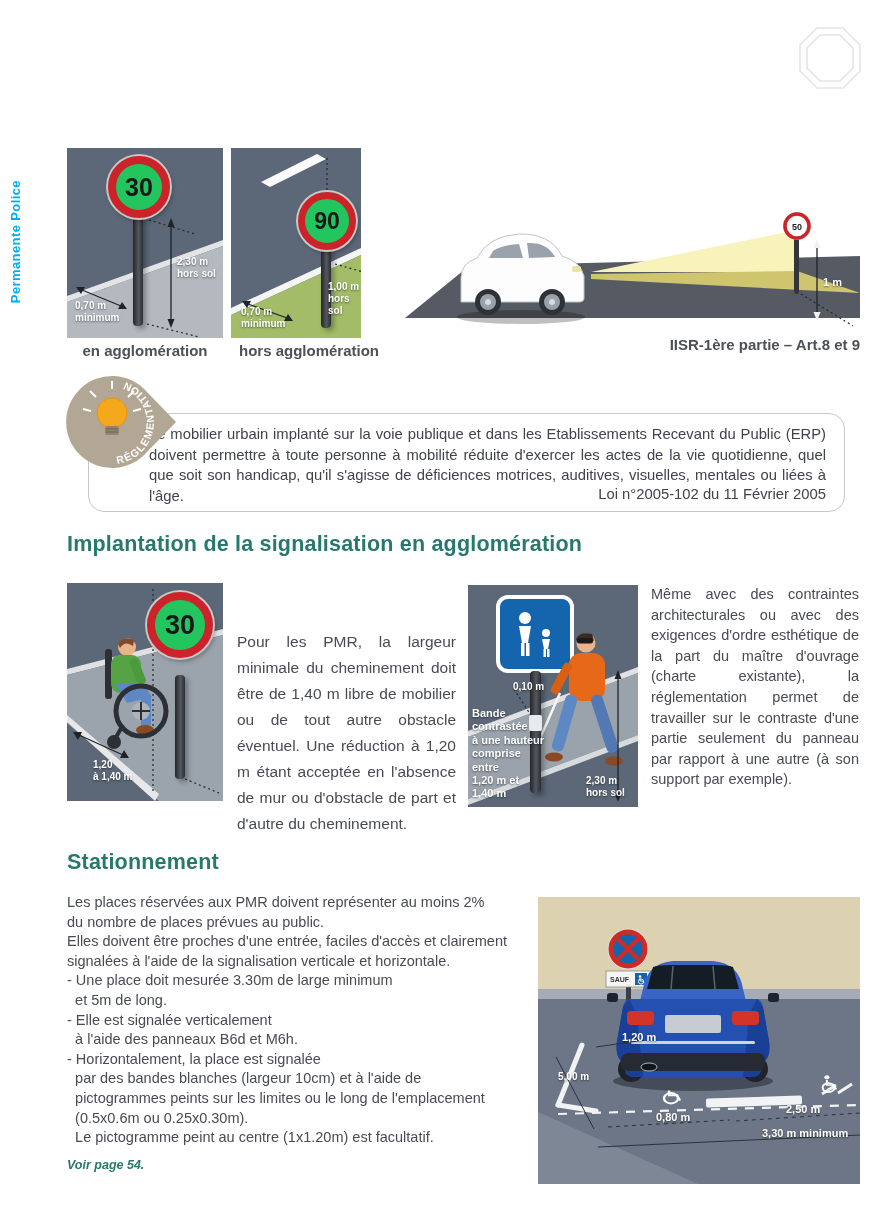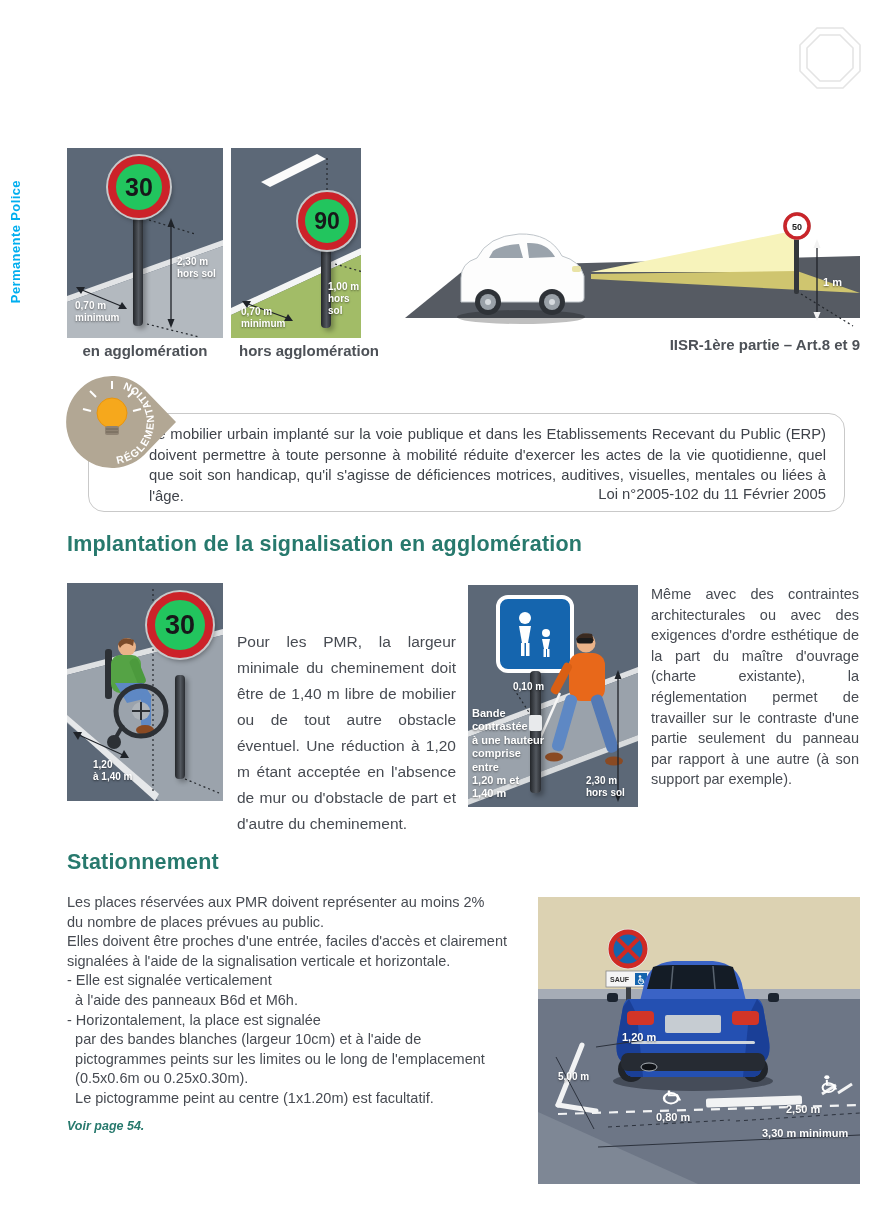--- a/index.html
+++ b/index.html
@@ -244,20 +244,22 @@
 
   <div class="col-text" style="left:651px;top:584px;width:208px;line-height:20.6px;font-size:14.5px;">Même avec des contraintes architecturales ou avec des exigences d'ordre esthétique de la part du maître d'ouvrage (charte existante), la réglementation permet de travailler sur le contraste d'une partie seulement du panneau par rapport à une autre (à son support par exemple).</div>
 
   <div class="h-title" style="top:850px;">Stationnement</div>
 
   <div class="stat-text">
     <div class="prewrap">Les places réservées aux PMR doivent représenter au moins 2%
 du nombre de places prévues au public.</div>
     <div class="prewrap">Elles doivent être proches d'une entrée, faciles d'accès et clairement
 signalées à l'aide de la signalisation verticale et horizontale.</div>
+    <div class="prewrap">- Une place doit mesurée 3.30m de large minimum
+  et 5m de long.</div>
     <div class="prewrap">- Elle est signalée verticalement
   à l'aide des panneaux B6d et M6h.</div>
     <div class="prewrap">- Horizontalement, la place est signalée
   par des bandes blanches (largeur 10cm) et à l'aide de
   pictogrammes peints sur les limites ou le long de l'emplacement
   (0.5x0.6m ou 0.25x0.30m).
   Le pictogramme peint au centre (1x1.20m) est facultatif.</div>
     <div class="see-page">Voir page 54.</div>
   </div>
 

